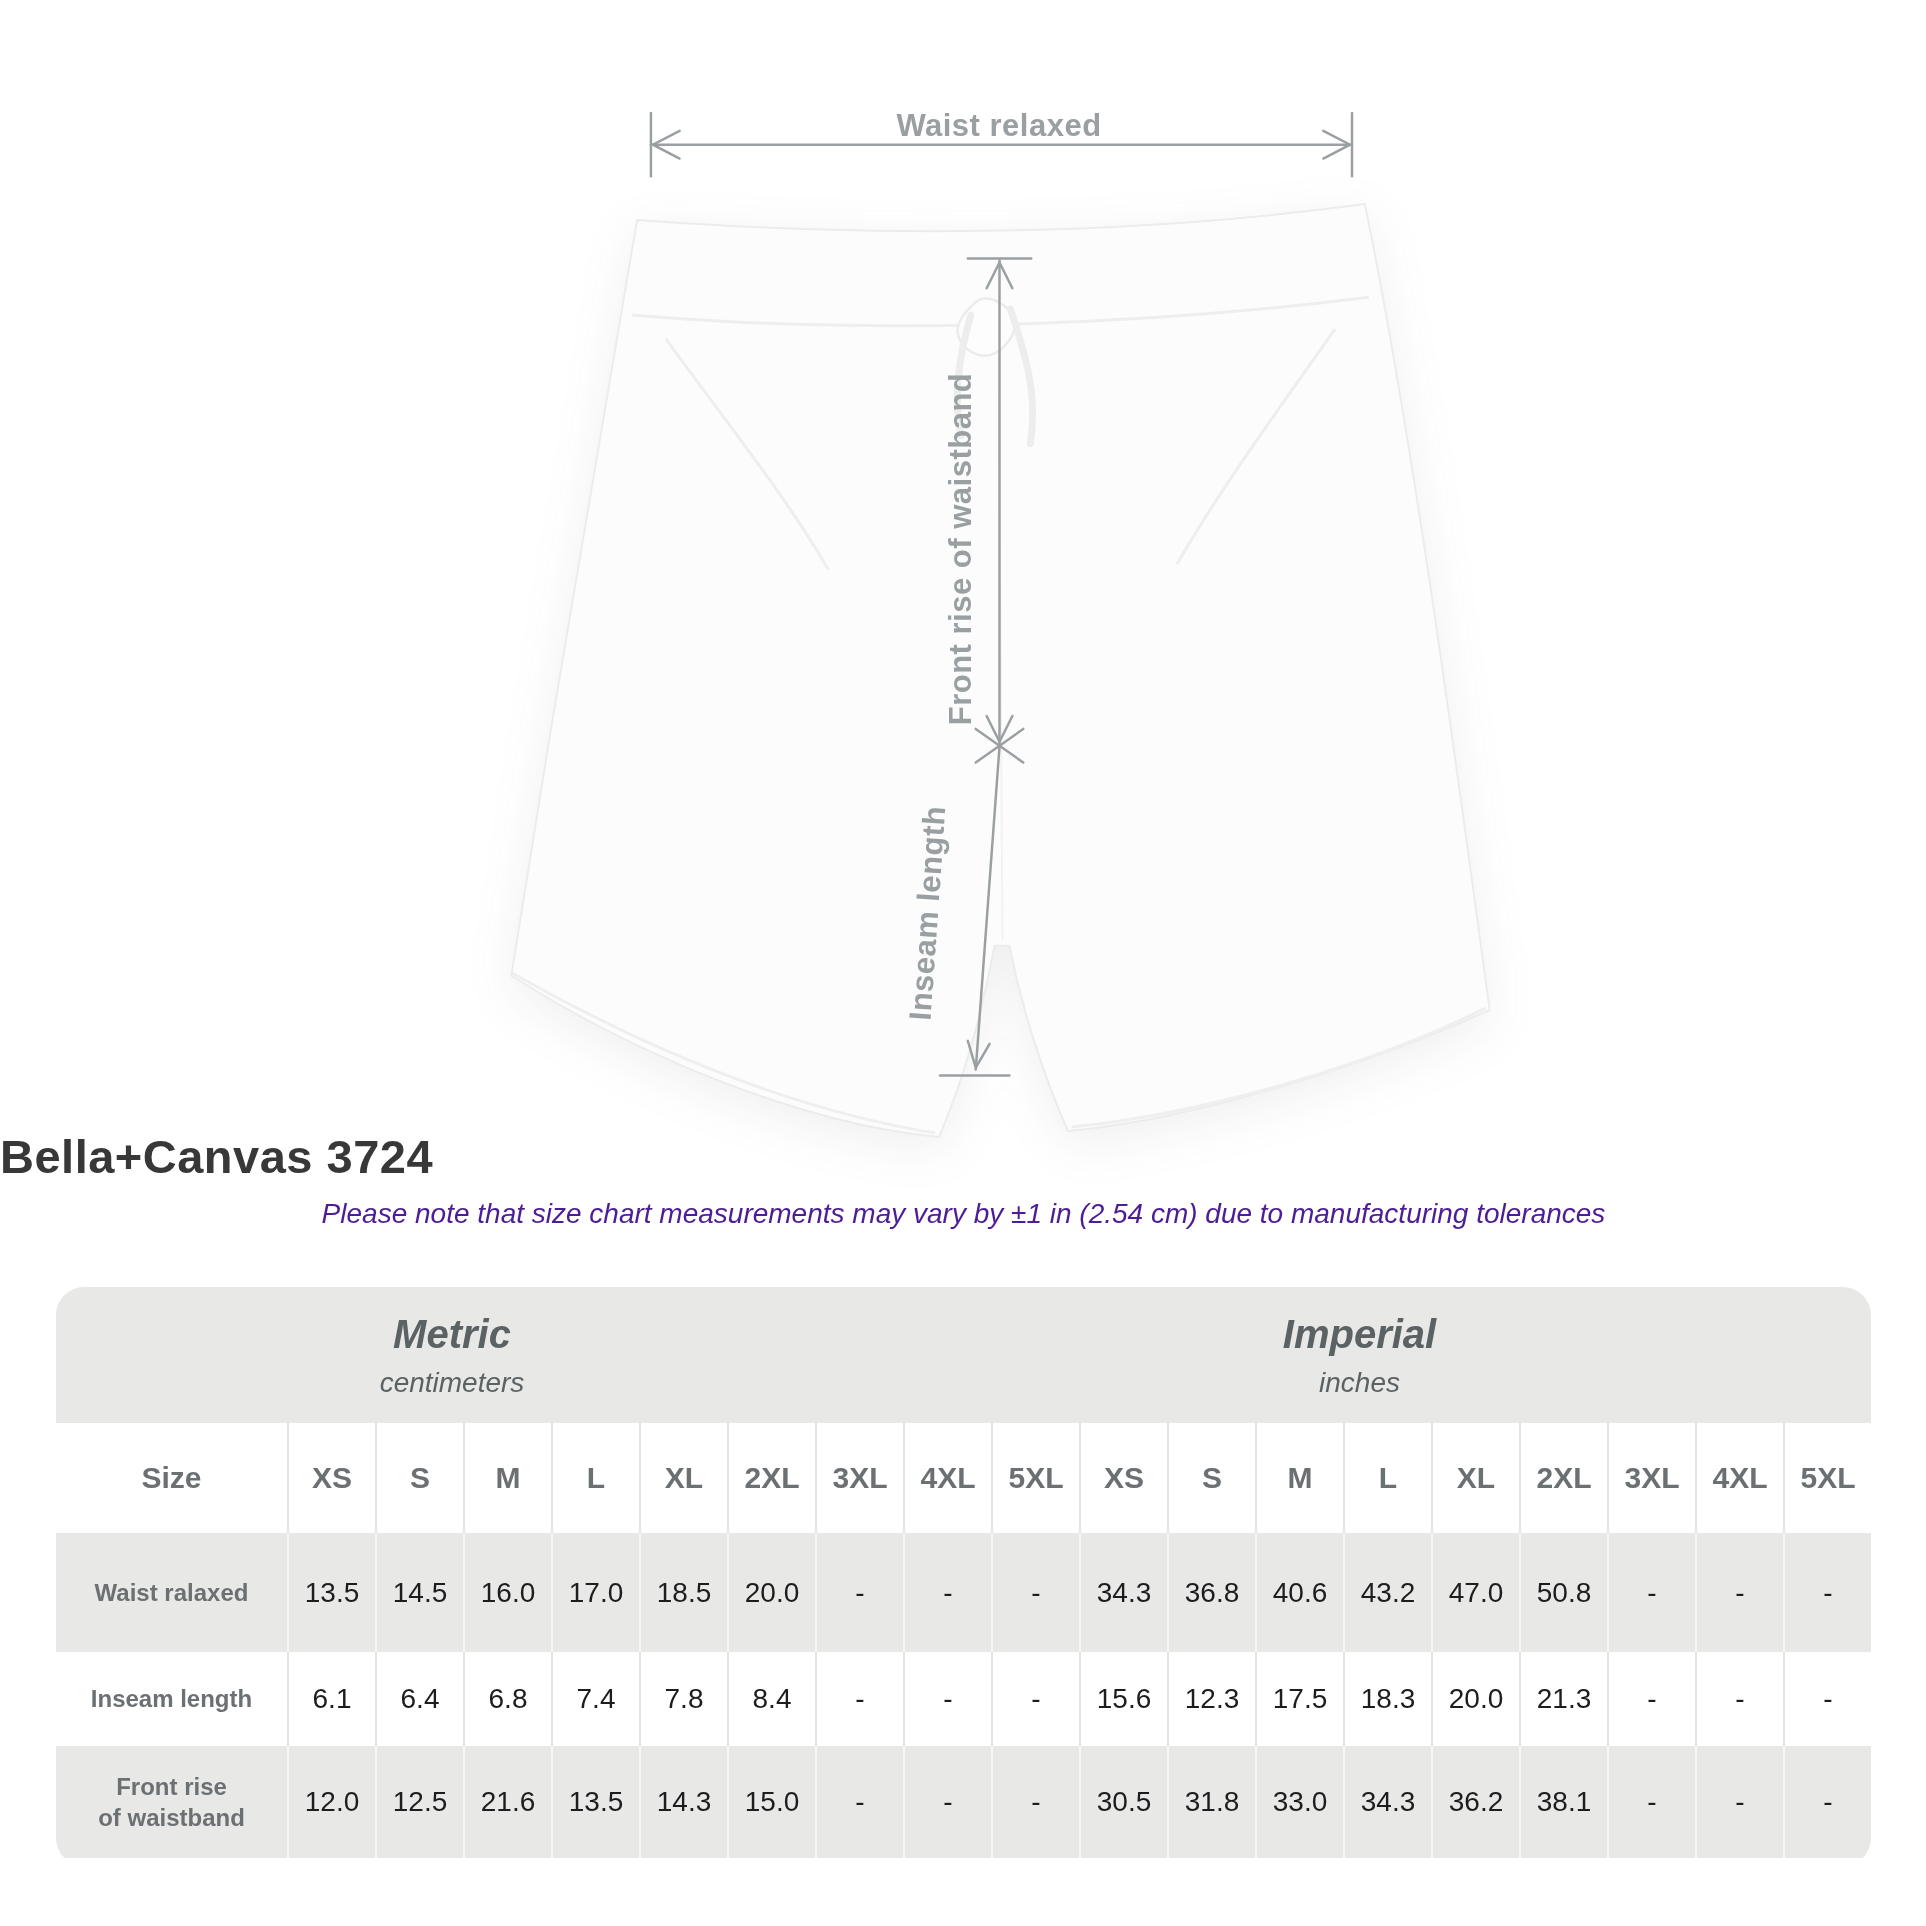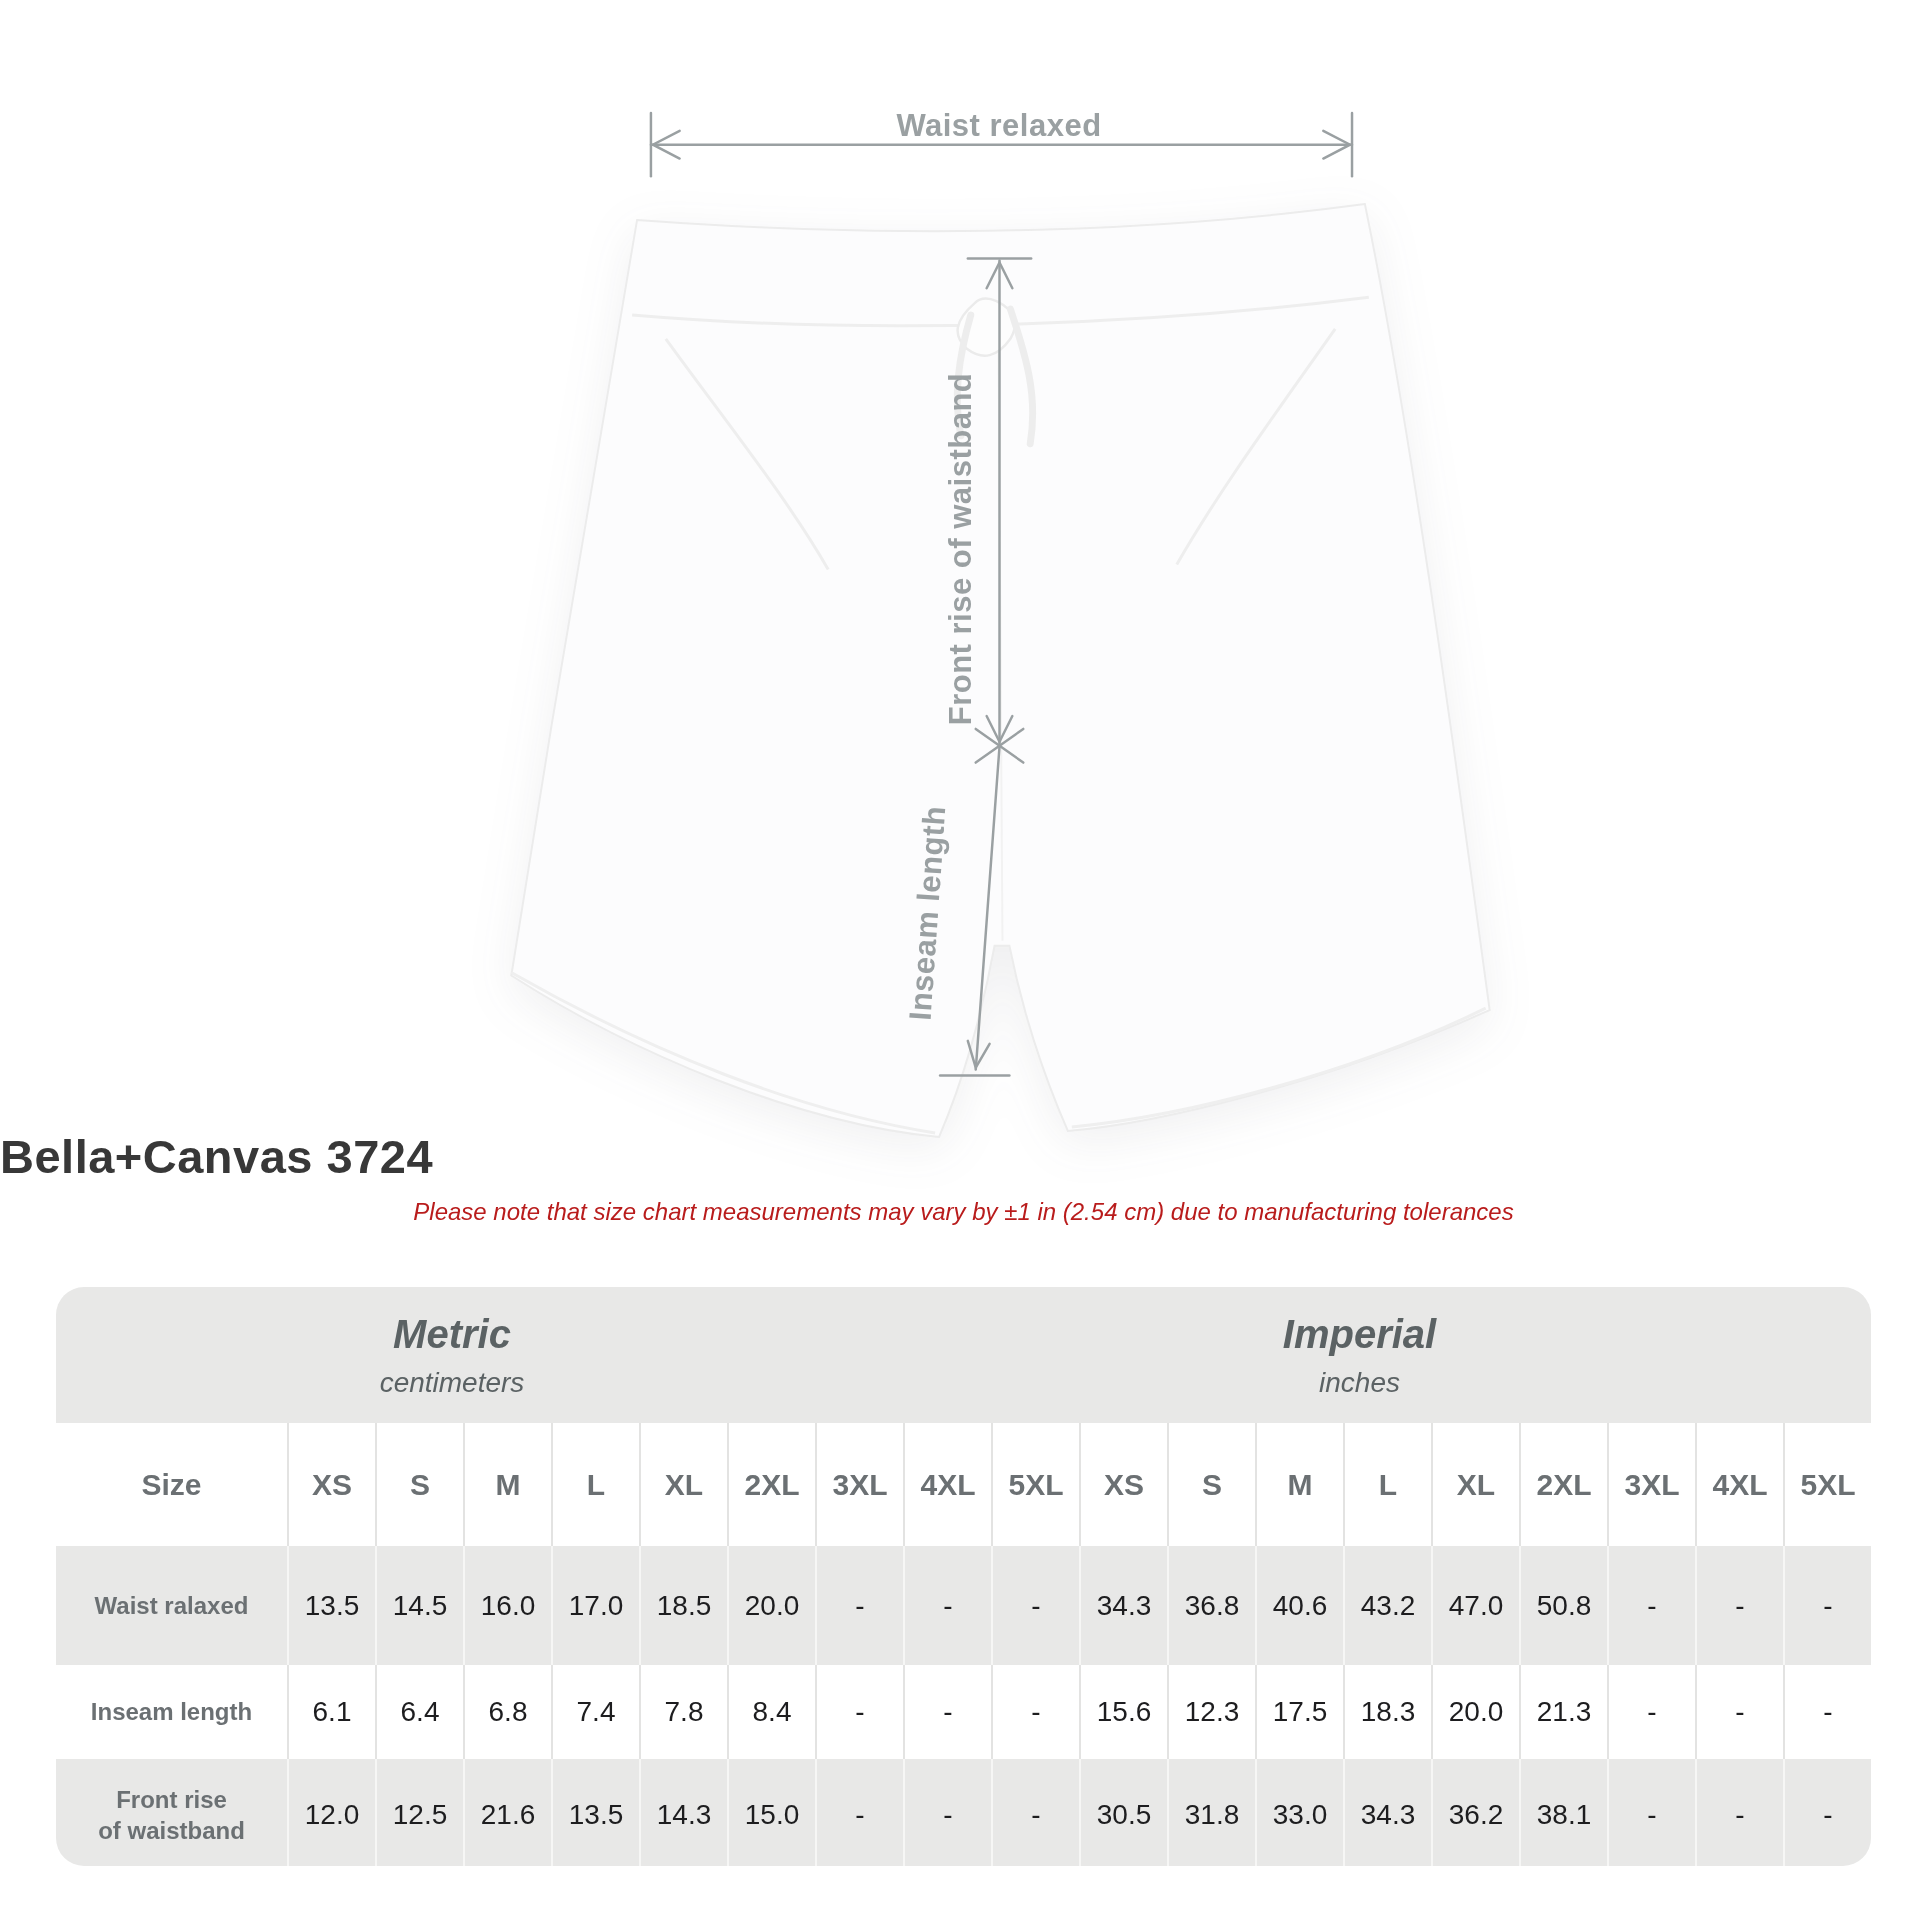--- a/index.html
+++ b/index.html
@@ -16,35 +16,35 @@
   }
   .measure-label.vert{transform:translate(-50%,-50%) rotate(-90deg);}
   .measure-label.vert-tilt{transform:translate(-50%,-50%) rotate(-86deg);}
   
   .product-title{
     position:absolute;left:0;right:0;top:1129px;text-align:left;
     font-size:47px;font-weight:bold;color:#383838;letter-spacing:0.5px;
   }
   .tolerance-note{
     position:absolute;left:0;right:0;top:1198px;text-align:center;
-    font-size:24px;font-style:italic;color:#b91c1c;
+    font-size:28px;font-style:italic;color:#4c1d95;
   }
   
   .chart{
     position:absolute;left:56px;top:1287px;width:1815px;height:579px;
     border-radius:28px;overflow:hidden;
   }
   .band{display:flex;height:136px;background:#e8e8e7;}
   .band-sec{display:flex;flex-direction:column;align-items:center;justify-content:center;gap:10px;}
   .band-sec.left{width:calc(231px + (100% - 231px)*9/18);}
   .band-sec.right{flex:1;}
   .band-title{font-size:40px;font-weight:bold;font-style:italic;color:#5b6264;}
   .band-sub{font-size:28px;font-style:italic;color:#5b6264;}
   .trow{display:grid;grid-template-columns:231px repeat(18,1fr);}
-  .trow.thead{height:123px;background:#ffffff;--sep:#e3e3e2;}
+  .trow.thead{height:110px;background:#ffffff;--sep:#e3e3e2;}
   .trow.gray{background:#e8e8e7;--sep:#f6f6f5;}
   .trow.white{background:#ffffff;--sep:#e3e3e2;}
   .trow.r0{height:119px;}
   .trow.r1{height:94px;}
   .trow.r2{height:112px;}
   .cell{
     display:flex;align-items:center;justify-content:center;text-align:center;
     font-size:28px;color:#1d1d1f;
   }
   .cell + .cell{border-left:2px solid var(--sep);}

